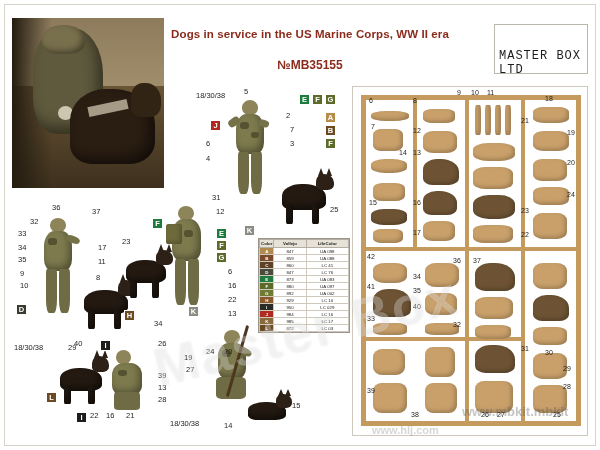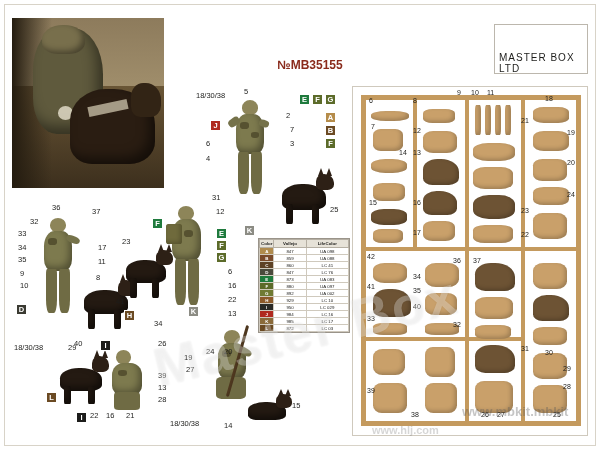--- a/index.html
+++ b/index.html
@@ -35,22 +35,22 @@
     background:#ffffff;border:1px solid #bcb7ad;
   }
   .logo-band{
     position:absolute;left:4px;top:4px;width:84px;height:26px;
     background:#1d1d1b;color:#ffffff;
     font-size:15px;font-weight:bold;letter-spacing:1px;
     display:flex;align-items:center;justify-content:center;
   }
   .logo-sub{
     position:absolute;left:4px;top:31px;width:84px;height:13px;
-    color:#1d1d1b;font-size:10px;letter-spacing:1px;
-    display:flex;align-items:center;justify-content:center;
+    color:#1d1d1b;font-size:12px;letter-spacing:1px;
+    display:flex;align-items:center;justify-content:center;font-family:Liberation Mono, monospace;
   }
   
   .photo{
     position:absolute;left:12px;top:18px;width:152px;height:170px;
     background:#6d5a3c;
     overflow:hidden;border:0;
   }
   .photo .sky{position:absolute;left:0;top:0;width:100%;height:46%;
     background:linear-gradient(#8d7b5c,#a2906d);}
   .photo .ground{position:absolute;left:0;top:40%;width:100%;height:60%;
@@ -172,20 +172,21 @@
     <div class="ground"></div>
     <div class="dark-left"></div>
     <div class="marine"></div>
     <div class="helmet"></div>
     <div class="shine"></div>
     <div class="dog"></div>
     <div class="dog-head"></div>
     <div class="harness"></div>
   </div>
 
+  <div class="title">Dogs in service in the US Marine Corps, WW II era</div>
   <div class="subtitle">№MB35155</div>
 
   <div class="logo">
     <div class="logo-sub">MASTER BOX LTD</div>
   </div>
 
   <div class="fig" style="left:226px;top:100px;width:56px;height:110px;">
     <div class="head" style="left:16px;top:0px;width:16px;height:15px;"></div>
     <div class="body" style="left:10px;top:14px;width:28px;height:40px;"></div>
     <div class="camo" style="left:14px;top:22px;width:9px;height:7px;"></div>

